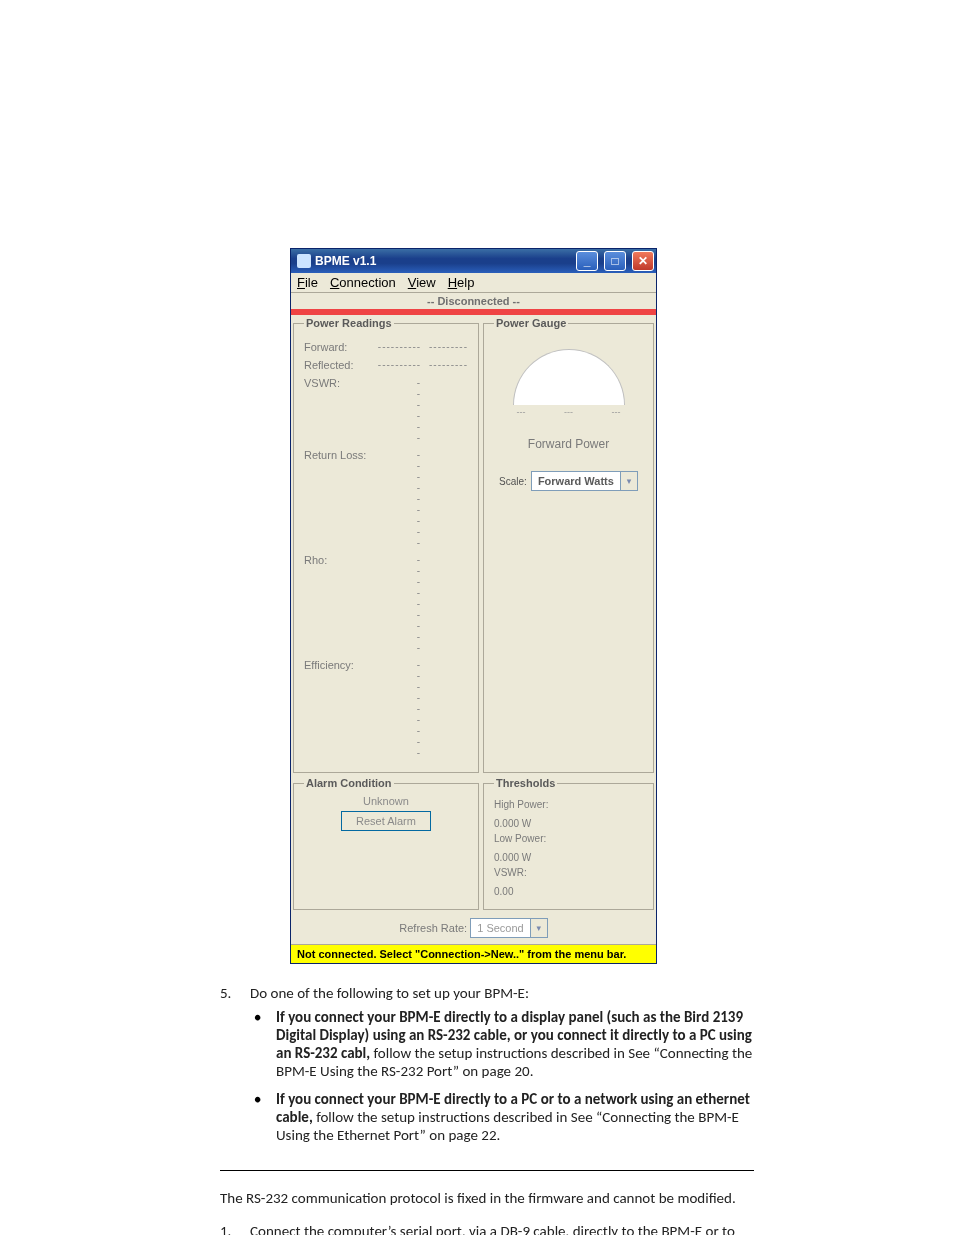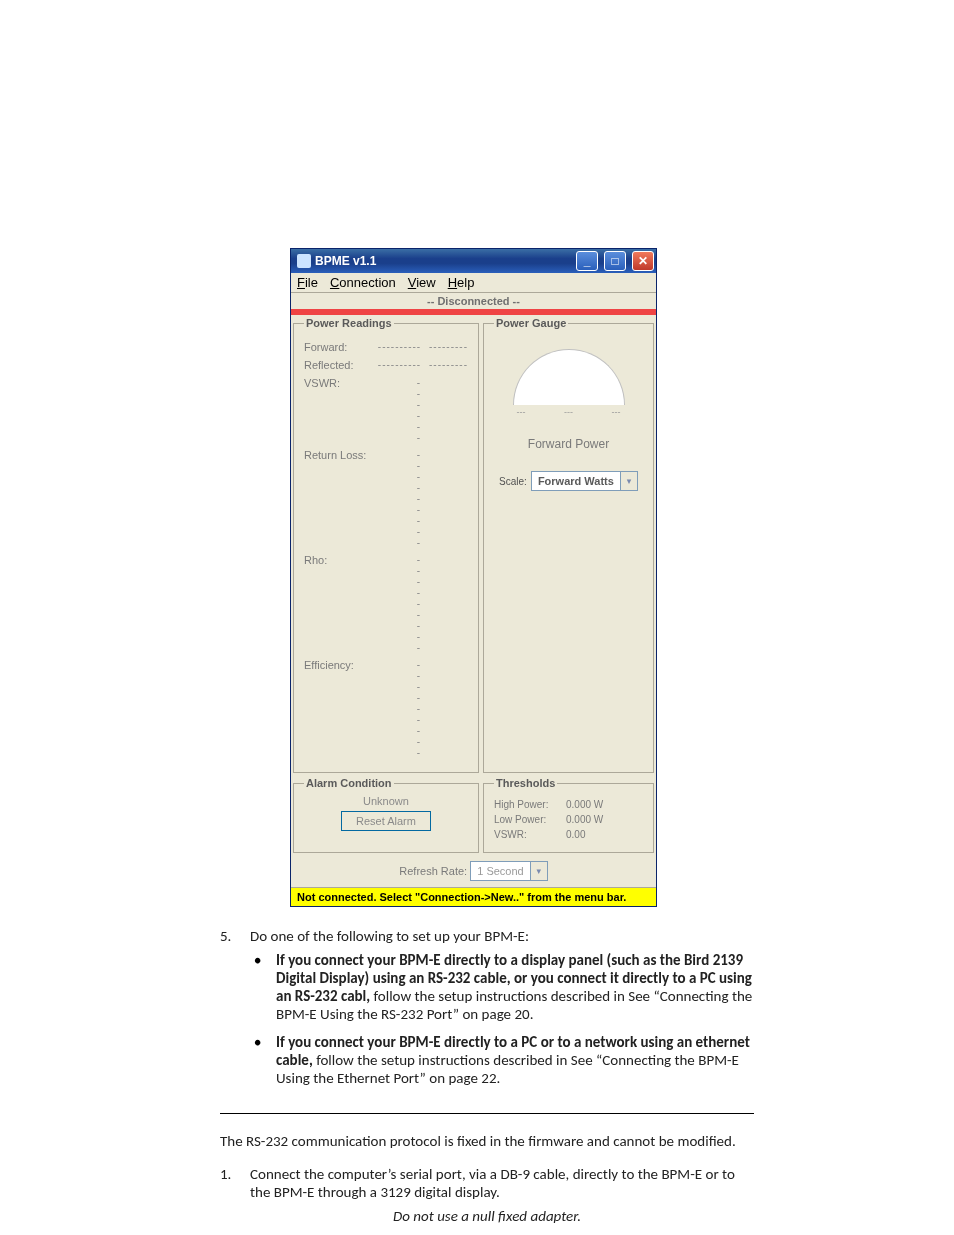--- a/index.html
+++ b/index.html
@@ -184,20 +184,21 @@
     background: #ece9d8;
     color: #8a8a8a;
     font-size: 11px;
   }
   .thresh-row {
     display: flex;
     gap: 8px;
     margin: 4px 0;
     font-size: 10px;
     color: #7a7a7a;
+    flex-direction: column;
   }
   .thresh-row .lbl { width: 64px; }
   .refresh-row {
     grid-column: 1 / -1;
     text-align: center;
     padding: 6px 0;
     font-size: 11px;
     color: #7a7a7a;
   }
   .refresh-row .combo-text { color: #9a9a9a; font-weight: normal; }

